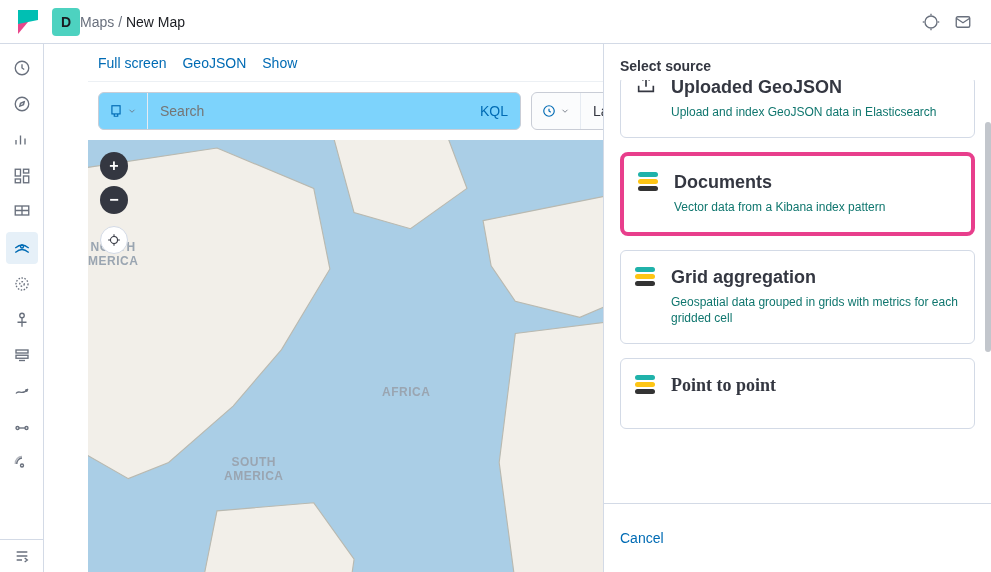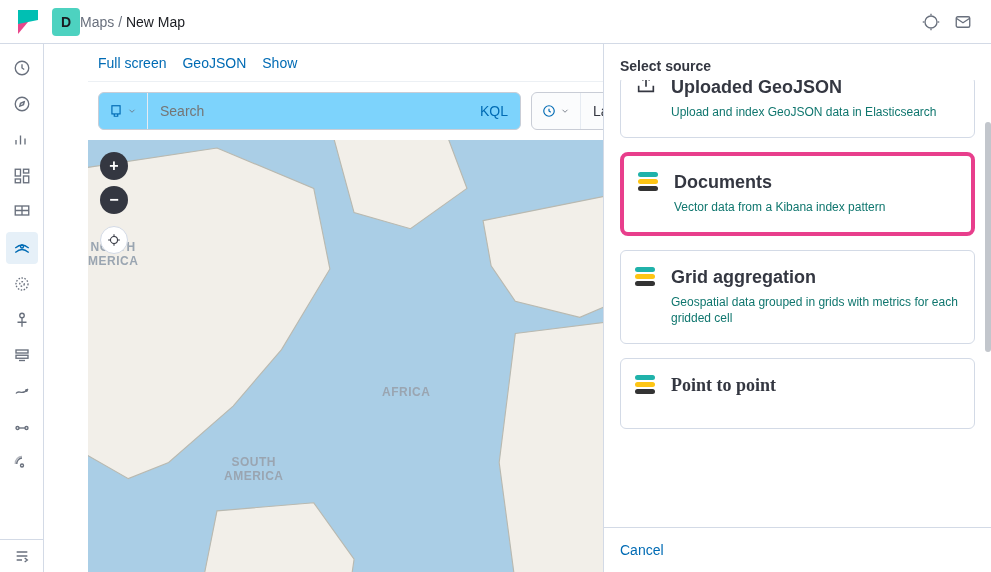--- a/index.html
+++ b/index.html
@@ -62,21 +62,21 @@
   
   .source-card { border:1px solid #d3dae6; border-radius:6px; padding:16px 16px 16px 50px; cursor:pointer; position:relative; }
   .source-card.highlight { border:4px solid #e83e8c; border-radius:8px; }
   .source-card .src-icon { position:absolute; left:14px; top:16px; width:22px; height:22px; }
   .source-card.partial-top { padding-top:0; }
   .source-card.partial-top .src-icon { top:-4px; }
   .source-card.partial-bottom { padding-bottom:32px;font-family:Liberation Serif, serif; }
   .source-title { font-size:18px; font-weight:600; margin-bottom:6px; }
   .source-desc { color:#0f766e; font-size:12px; line-height:1.4; }
   
-  .flyout-footer { border-top:1px solid #d3dae6; padding:14px 16px; }
+  .flyout-footer { border-top:1px solid #d3dae6; padding:26px 16px; }
   .cancel-link { color:#006bb4; cursor:pointer; }
   
   .kibana-icon-stack { width:20px; height:20px; position:relative; display:inline-block;}
   .kibana-icon-stack span{ position:absolute; left:0; width:100%; height:5px; border-radius:3px;}
   .kibana-icon-stack span:nth-child(1){top:0;background:#20b2aa;}
   .kibana-icon-stack span:nth-child(2){top:7px;background:#fec514;}
   .kibana-icon-stack span:nth-child(3){top:14px;background:#333;}
   
   svg { display:block; }
 </style>

